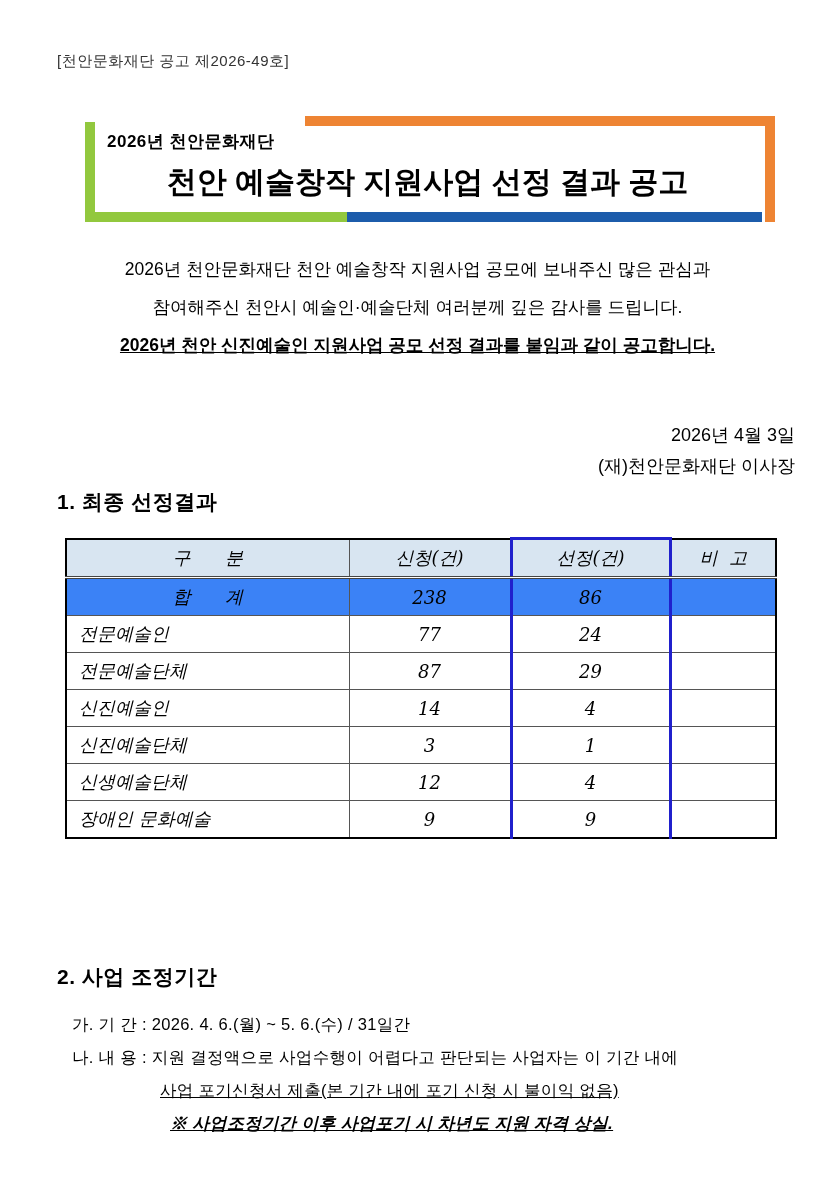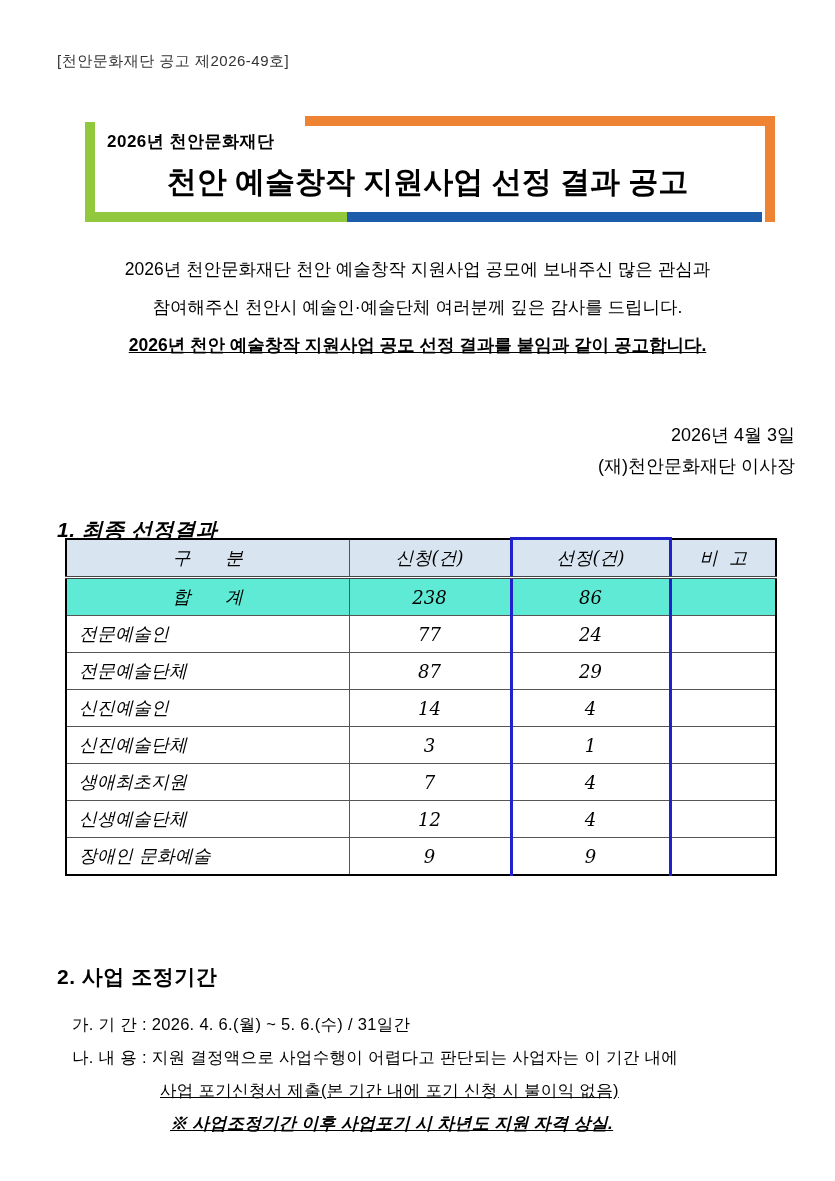--- a/index.html
+++ b/index.html
@@ -33,40 +33,40 @@
   .intro { position:absolute; left:0; right:0; top:250px; text-align:center;
            font-size:17.5px; line-height:38px; }
   .intro .bold-underline { font-weight:bold; text-decoration:underline; }
 
   
   .signature { position:absolute; top:420px; right:40px; text-align:right;
                font-size:18px; line-height:31px; }
 
   
   .sec-heading { position:absolute; left:57px; font-size:21px; font-weight:bold; letter-spacing:0.5px; }
-  .sec1 { top:516px;font-style:italic; }
+  .sec1 { top:488px; }
   .sec2 { top:963px; }
 
   
   table.result {
     position:absolute; left:65px; top:537px; width:710px;
     border-collapse:collapse; table-layout:fixed;
     font-family:"DejaVu Serif", serif; font-size:18px;font-style:italic;
   }
   table.result col.c1 { width:283px; }
   table.result col.c2 { width:162px; }
   table.result col.c3 { width:159px; }
   table.result col.c4 { width:106px; }
   table.result { border:2px solid #000; }
   table.result td, table.result th {
     border:1px solid #555; height:36px; text-align:center;
     font-weight:normal; white-space:pre; overflow:hidden; padding:0;
   }
   table.result thead th { background:#d8e5f1; border-bottom:3px double #444; }
-  table.result tr.total-row td { background:#5eead4; }
+  table.result tr.total-row td { background:#3b82f6; }
   table.result tr.data-row td.cell-label { text-align:left; padding-left:12px; }
   
   table.result td.col3, table.result th.col3 {
     border-left:3px solid #2020cc; border-right:3px solid #2020cc;
   }
   table.result thead th.col3 { border-top:3px solid #2020cc; }
 
   
   .sec2-body { position:absolute; left:72px; top:1008px; right:30px;
                font-size:16.5px; line-height:33px; letter-spacing:0.3px; }
@@ -90,21 +90,21 @@
     <div class="bar bar-green-left" style="background: rgb(146, 200, 62);"></div>
     <div class="bar bar-green-bottom" style="background: rgb(146, 200, 62);"></div>
     <div class="bar bar-blue-bottom" style="background: rgb(28, 92, 171);"></div>
     <div class="banner-sub">2026년 천안문화재단</div>
     <div class="banner-title">천안 예술창작 지원사업 선정 결과 공고</div>
   </div>
 
   <div class="intro">
     <div>2026년 천안문화재단 천안 예술창작 지원사업 공모에 보내주신 많은 관심과</div>
     <div>참여해주신 천안시 예술인·예술단체 여러분께 깊은 감사를 드립니다.</div>
-    <div class="bold-underline">2026년 천안 예술창작 지원사업 공모 선정 결과를 붙임과 같이 공고합니다.</div>
+    <div class="bold-underline">2026년 천안 신진예술인 지원사업 공모 선정 결과를 붙임과 같이 공고합니다.</div>
   </div>
 
   <div class="signature">
     <div>2026년 4월 3일</div>
     <div>(재)천안문화재단 이사장</div>
   </div>
 
   <div class="sec-heading sec1">1. 최종 선정결과</div>
 
   <table class="result">
@@ -147,26 +147,20 @@
           <td class="cell-selected col3">4</td>
           <td class="cell-note col4"></td>
         </tr>
         <tr class="data-row">
           <td class="cell-label col1">신진예술단체</td>
           <td class="cell-applied col2">3</td>
           <td class="cell-selected col3">1</td>
           <td class="cell-note col4"></td>
         </tr>
         <tr class="data-row">
-          <td class="cell-label col1">생애최초지원</td>
-          <td class="cell-applied col2">7</td>
-          <td class="cell-selected col3">4</td>
-          <td class="cell-note col4"></td>
-        </tr>
-        <tr class="data-row">
           <td class="cell-label col1">신생예술단체</td>
           <td class="cell-applied col2">12</td>
           <td class="cell-selected col3">4</td>
           <td class="cell-note col4"></td>
         </tr>
         <tr class="data-row">
           <td class="cell-label col1">장애인 문화예술</td>
           <td class="cell-applied col2">9</td>
           <td class="cell-selected col3">9</td>
           <td class="cell-note col4"></td>

